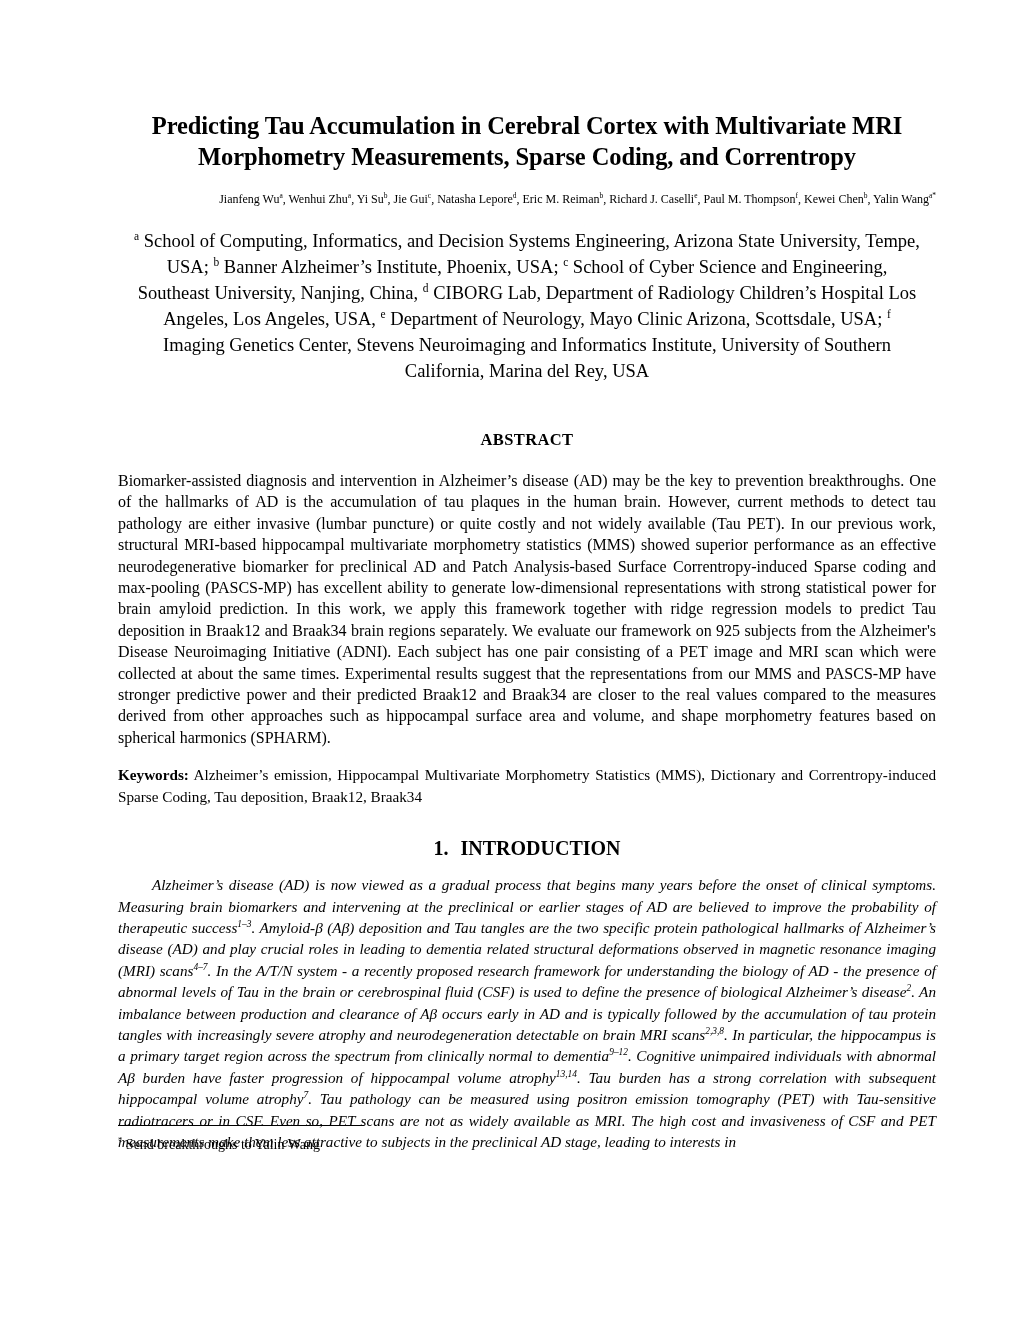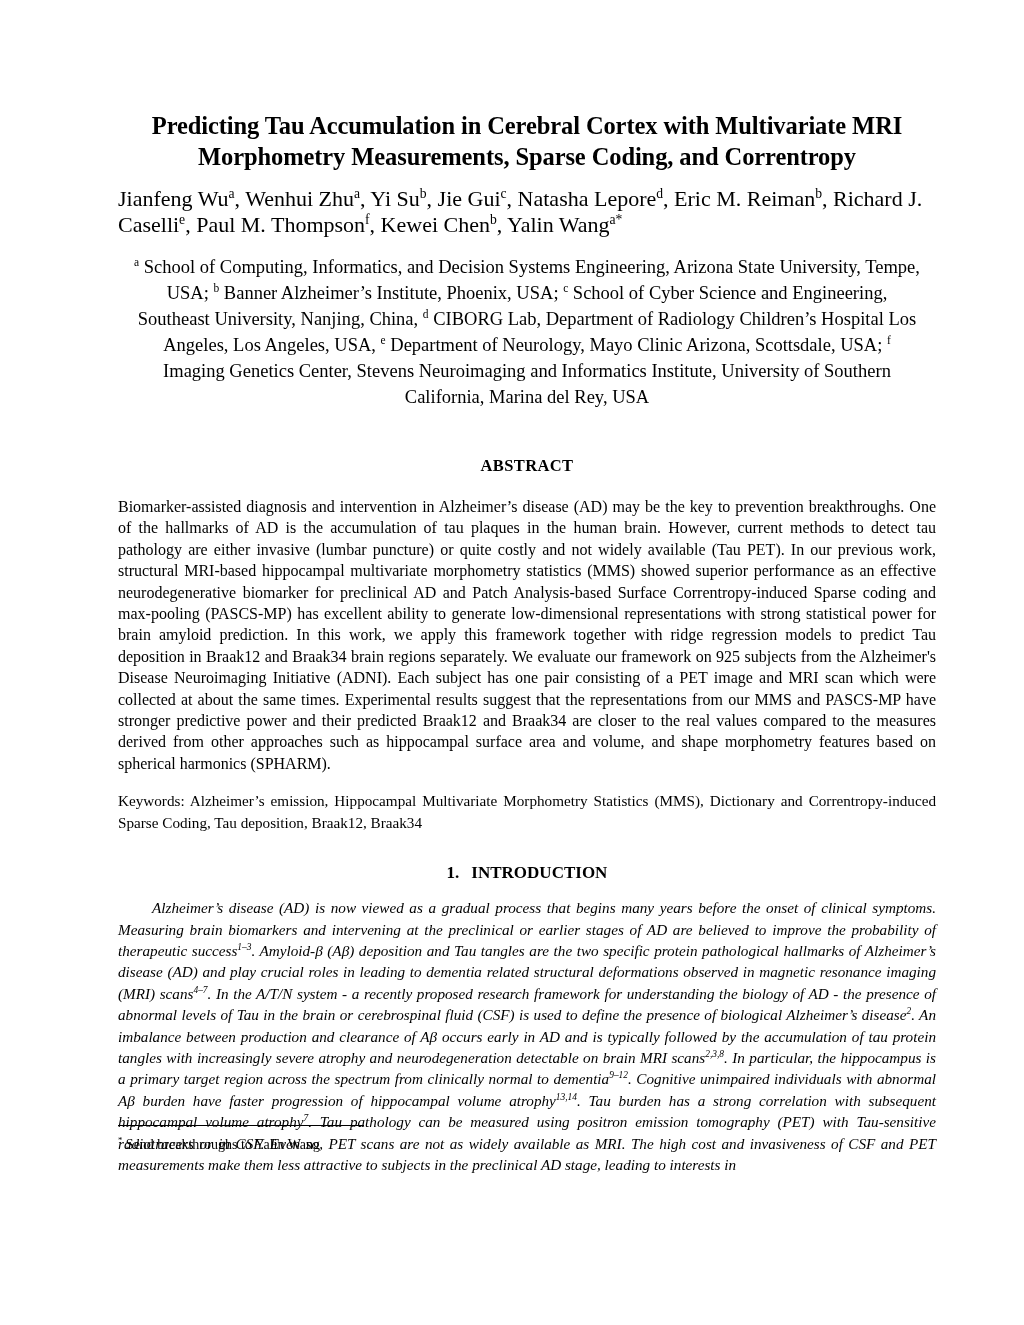--- a/index.html
+++ b/index.html
@@ -36,23 +36,23 @@
     font-weight: bold;
     font-size: 24.5px;
     line-height: 31px;
     text-align: center;
     letter-spacing: -0.1px;
     margin: 0 0 14px 0;
   }
 
   
   .authors {
-    font-size: 22px;
+    font-size: 12px;
     line-height: 26px;
-    text-align: left;
+    text-align: right;
     margin: 6px 0 0 0;
   }
   .affil {
     font-size: 18.5px;
     line-height: 26px;
     text-align: center;
     margin: 16px;
   }
   sup {
     font-size: 0.62em;
@@ -73,26 +73,26 @@
     line-height: 21.4px;
     text-align: justify;
     margin: 0;
   }
   .keywords {
     font-size: 15.2px;
     line-height: 21.4px;
     text-align: justify;
     margin: 16px 0 0 0;
   }
-  .keywords b { font-weight: normal; }
+  .keywords b { font-weight: bold; }
 
   
   .section-heading {
     font-weight: bold;
-    font-size: 17px;
+    font-size: 20px;
     text-align: center;
     margin: 30px 0 14px 0;
   }
   .section-heading .num { margin-right: 12px; }
 
   .body-text {
     font-size: 15.2px;
     line-height: 21.4px;
     text-align: justify;
     margin: 0;

